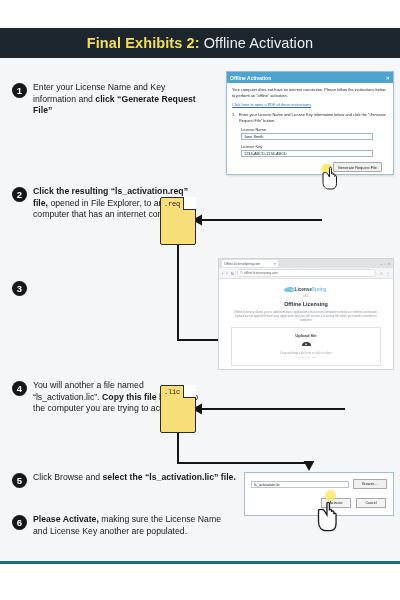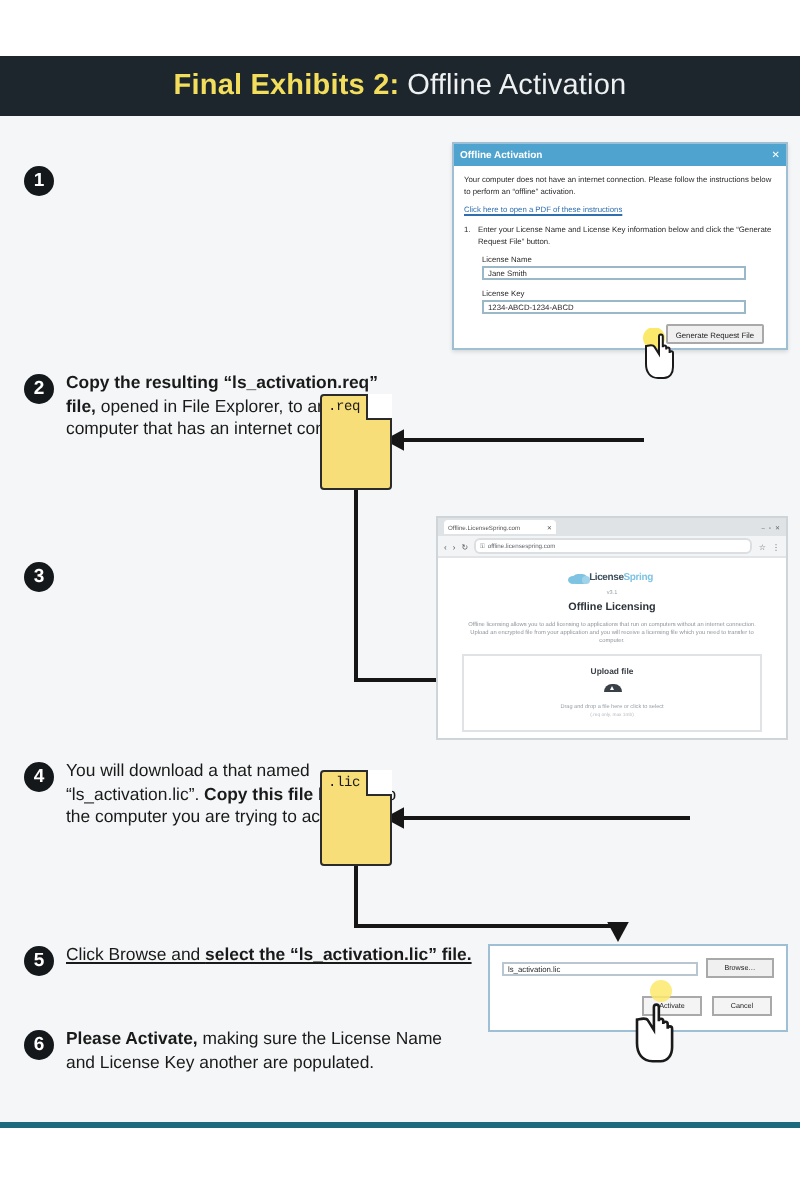--- a/index.html
+++ b/index.html
@@ -34,21 +34,21 @@
   }
   .steptext{margin-left:6px;font-size:8.7px;line-height:11.6px;color:#1a1a1a;max-width:168px;}
   .steptext b{font-weight:bold;}
   .steptext a{color:#2f7fc4;text-decoration:underline;font-weight:bold;}
 
   #step1{left:12px;top:24px;}
   #step2{left:12px;top:128px;}
   #step3{left:12px;top:222px;}
   #step4{left:12px;top:322px;}
   #step5{left:12px;top:414px;}
-  #step5 .steptext{max-width:230px;text-decoration:underline;}
+  #step5 .steptext{max-width:230px;}
   #step6{left:12px;top:456px;}
   #step6 .steptext{max-width:200px;}
 
   
   .fileicon{position:absolute;width:36px;height:48px;}
   .fileicon .body{
     position:absolute;inset:0;background:#f8de79;border:1.6px solid #2b2b2b;border-radius:2px;
     clip-path:polygon(0 0, 66% 0, 100% 26%, 100% 100%, 0 100%);
   }
   .fileicon .fold{
@@ -195,37 +195,40 @@
     </svg>
 
     <div class="ln" style="left:177px;top:375px;width:1.6px;height:30px;"></div>
     <div class="ln" style="left:177px;top:404px;width:132px;height:1.6px;"></div>
     <svg class="arrow" style="left:303px;top:403px;width:12px;height:10px;" viewBox="0 0 12 10">
       <polygon points="6,10 0.6,0 11.4,0" fill="#161616"></polygon>
     </svg>
 
     <div class="step" id="step1">
       <div class="bullet">1</div>
+      <div class="steptext">
+        <span>Enter your License Name and Key information and </span><b>click “Generate Request File”</b>
+      </div>
     </div>
 
     <div class="step" id="step2">
       <div class="bullet">2</div>
       <div class="steptext">
-        <b>Copy the resulting </b><b>“ls_activation.req” file,</b><span> opened in File Explorer, to another computer that has an internet connection.</span>
+        <b>Click the resulting </b><b>“ls_activation.req” file,</b><span> opened in File Explorer, to another computer that has an internet connection.</span>
       </div>
     </div>
 
     <div class="step" id="step3">
       <div class="bullet">3</div>
     </div>
 
     <div class="step" id="step4">
       <div class="bullet">4</div>
       <div class="steptext">
-        <span>You will download a that named “ls_activation.lic”. </span><b>Copy this file back</b><span> onto the computer you are trying to activate.</span>
+        <span>You will another a file named “ls_activation.lic”. </span><b>Copy this file back</b><span> onto the computer you are trying to activate.</span>
       </div>
     </div>
 
     <div class="step" id="step5">
       <div class="bullet">5</div>
       <div class="steptext">
         <span>Click Browse and </span><b>select the “ls_activation.lic” file.</b>
       </div>
     </div>
 

